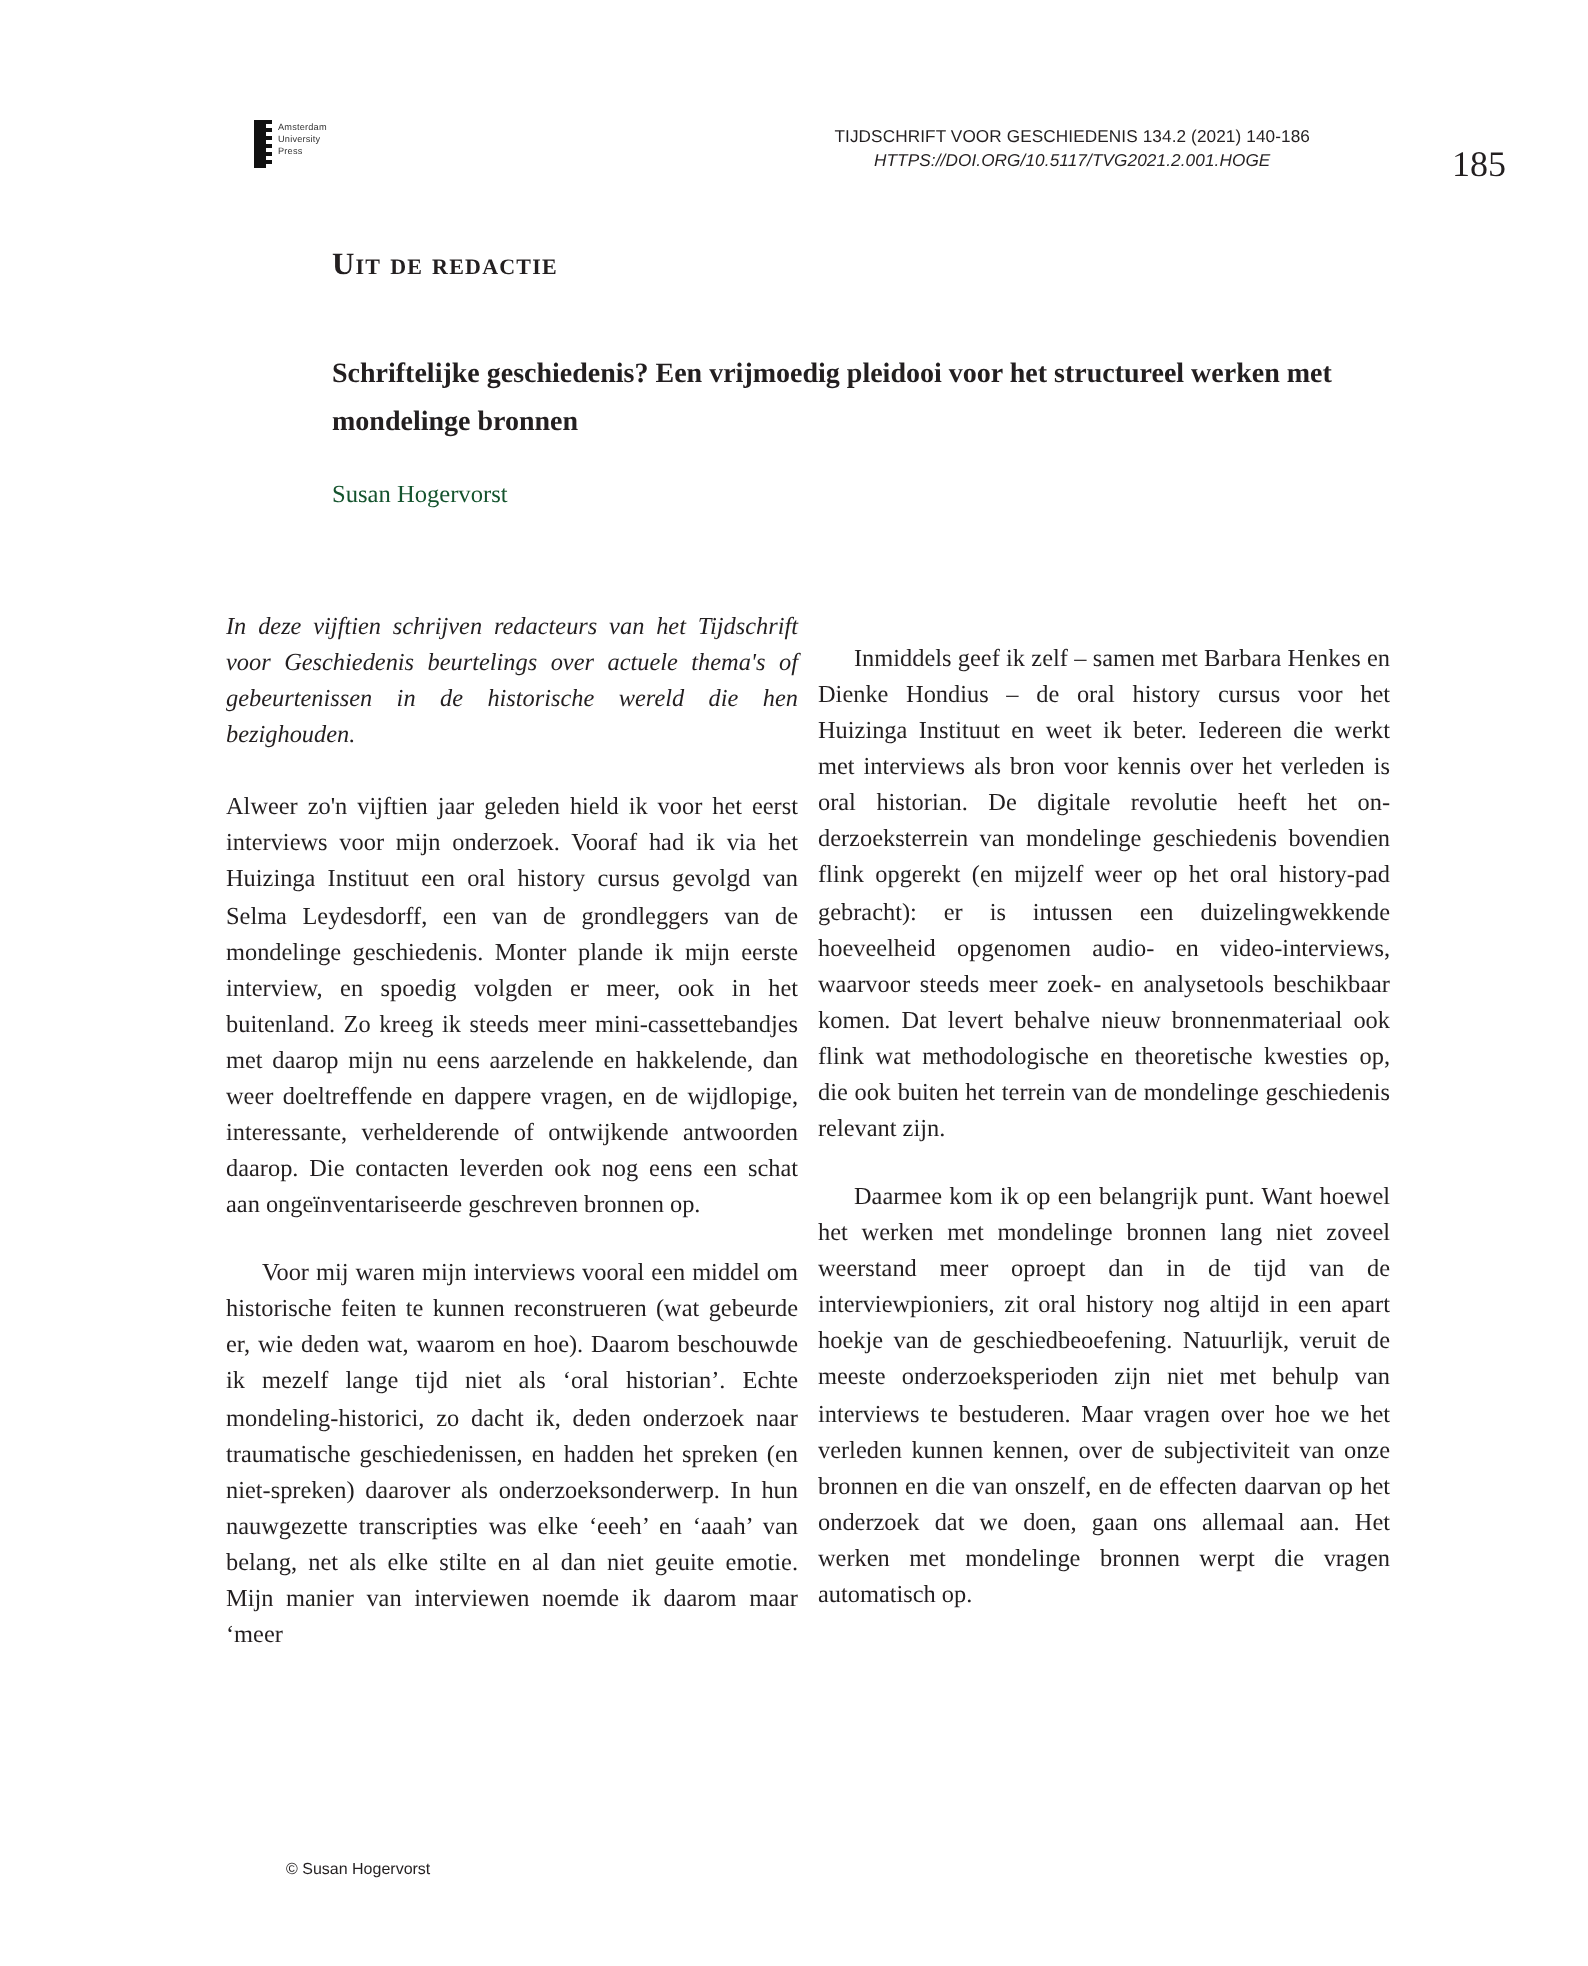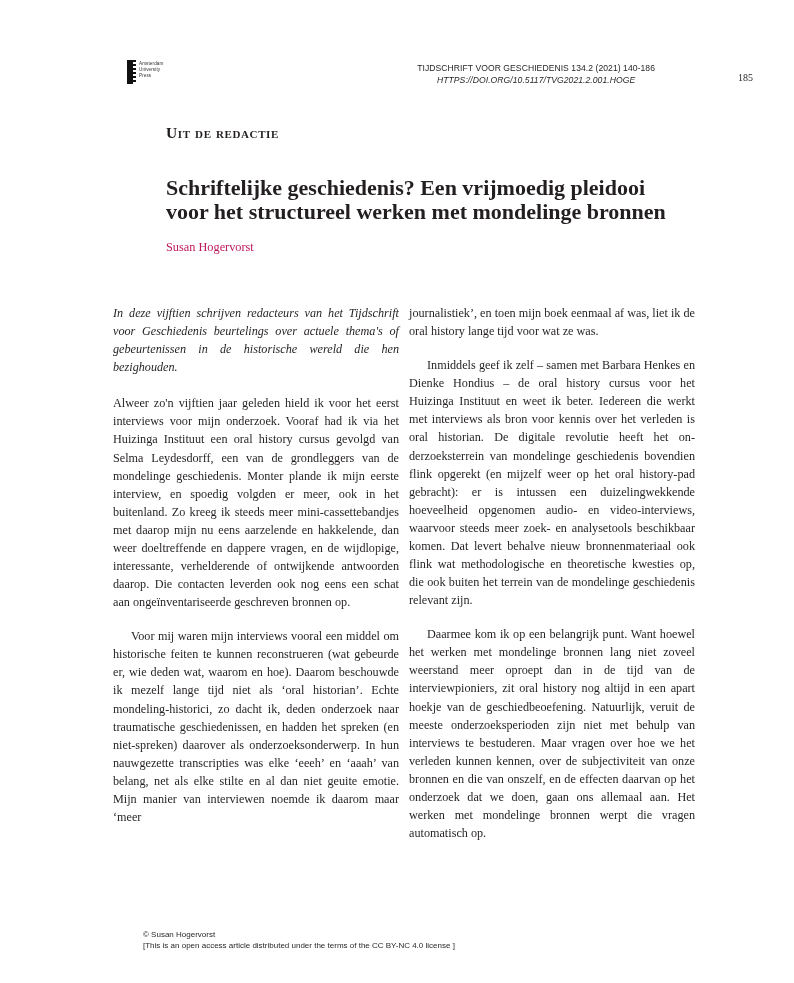--- a/index.html
+++ b/index.html
@@ -25,36 +25,36 @@
     .logo-text span { display: block; }
 
     .journal {
       position: absolute; right: 139px; top: 62px; text-align: right;
       font-family: "Liberation Sans", "DejaVu Sans", sans-serif;
       font-size: 8.6px; line-height: 12px; color: #231f20; letter-spacing: 0.05px;
     }
     .journal .doi { font-style: italic; text-align: center; }
     .page-number {
       position: absolute; right: 41px; top: 72px;
-      font-size: 10px; color: #231f20;
+      font-size: 18px; color: #231f20;
     }
 
     .section-label {
       position: absolute; left: 166px; top: 124px;
       font-size: 15.5px; font-weight: bold; font-variant: small-caps; letter-spacing: 0.6px;
       color: #231f20;
     }
     .title {
       position: absolute; left: 166px; top: 176px; width: 520px;
-      font-size: 22px; font-weight: bold; line-height: 24px; color: #231f20;
+      font-size: 14px; font-weight: bold; line-height: 24px; color: #231f20;
       margin: 0;
     }
     .author {
       position: absolute; left: 166px; top: 240px;
-      font-size: 12.3px; color: #be185d;
+      font-size: 12.3px; color: #14532d;
     }
 
     .col {
       position: absolute; top: 304px; width: 286px;
       font-size: 12.2px; line-height: 18.08px; color: #231f20;
       text-align: justify;
     }
     .col-left { left: 113px; }
     .col-right { left: 409px; }
     .col p { margin: 0; text-indent: 0; }
@@ -90,21 +90,19 @@
 <h1 class="title">Schriftelijke geschiedenis? Een vrijmoedig pleidooi voor het structureel werken met mondelinge bronnen</h1>
 <div class="author">Susan Hogervorst</div>
 
 <div class="col col-left">
   <p class="intro">In deze vijftien schrijven redacteurs van het Tijdschrift voor Geschiedenis beurtelings over actuele thema's of gebeurtenissen in de historische wereld die hen bezighouden.</p>
   <p>Alweer zo'n vijftien jaar geleden hield ik voor het eerst interviews voor mijn onderzoek. Vooraf had ik via het Huizinga Instituut een oral history cursus gevolgd van Selma Leydesdorff, een van de grondleggers van de mondelinge geschiedenis. Monter plande ik mijn eerste interview, en spoedig volgden er meer, ook in het buitenland. Zo kreeg ik steeds meer mini-cassettebandjes met daar­op mijn nu eens aarzelende en hakkelende, dan weer doeltreffende en dappere vragen, en de wijdlopige, interessante, verhelderende of ontwijkende antwoorden daarop. Die con­tacten leverden ook nog eens een schat aan ongeïnventariseerde geschreven bronnen op.</p>
   <p class="indent">Voor mij waren mijn interviews vooral een middel om historische feiten te kunnen reconstrueren (wat gebeurde er, wie deden wat, waarom en hoe). Daarom beschouwde ik mezelf lange tijd niet als ‘oral historian’. Echte mondeling-historici, zo dacht ik, deden onderzoek naar traumatische geschiedenis­sen, en hadden het spreken (en niet-spreken) daarover als onderzoeksonderwerp. In hun nauwgezette transcripties was elke ‘eeeh’ en ‘aaah’ van belang, net als elke stilte en al dan niet geuite emotie. Mijn manier van interviewen noemde ik daarom maar ‘meer</p>
 </div>
 
 <div class="col col-right">
-  <p>journalistiek’, en toen mijn boek eenmaal af was, liet ik de oral history lange tijd voor wat ze was.</p>
   <p class="indent">Inmiddels geef ik zelf – samen met Barbara Henkes en Dienke Hondius – de oral history cursus voor het Huizinga Instituut en weet ik beter. Iedereen die werkt met interviews als bron voor kennis over het verleden is oral historian. De digitale revolutie heeft het on­derzoeksterrein van mondelinge geschiedenis bovendien flink opgerekt (en mijzelf weer op het oral history-pad gebracht): er is intussen een duizelingwekkende hoeveelheid opgenomen audio- en video-interviews, waarvoor steeds meer zoek- en analysetools beschikbaar komen. Dat levert behalve nieuw bronnenmateriaal ook flink wat methodologische en theoretische kwesties op, die ook buiten het terrein van de mondelinge geschiedenis relevant zijn.</p>
   <p class="indent">Daarmee kom ik op een belangrijk punt. Want hoewel het werken met mondelinge bronnen lang niet zoveel weerstand meer op­roept dan in de tijd van de interviewpioniers, zit oral history nog altijd in een apart hoekje van de geschiedbeoefening. Natuurlijk, veruit de meeste onderzoeksperioden zijn niet met behulp van interviews te bestuderen. Maar vragen over hoe we het verleden kunnen ken­nen, over de subjectiviteit van onze bronnen en die van onszelf, en de effecten daarvan op het onderzoek dat we doen, gaan ons allemaal aan. Het werken met mondelinge bronnen werpt die vragen automatisch op.</p>
 </div>
 
 <div class="footer">
   <span>© Susan Hogervorst</span>
-  <span>[This is an open access article distributed under the terms of the CC BY-NC 4.0 license ]</span>
 </div>
 
 </body></html>

